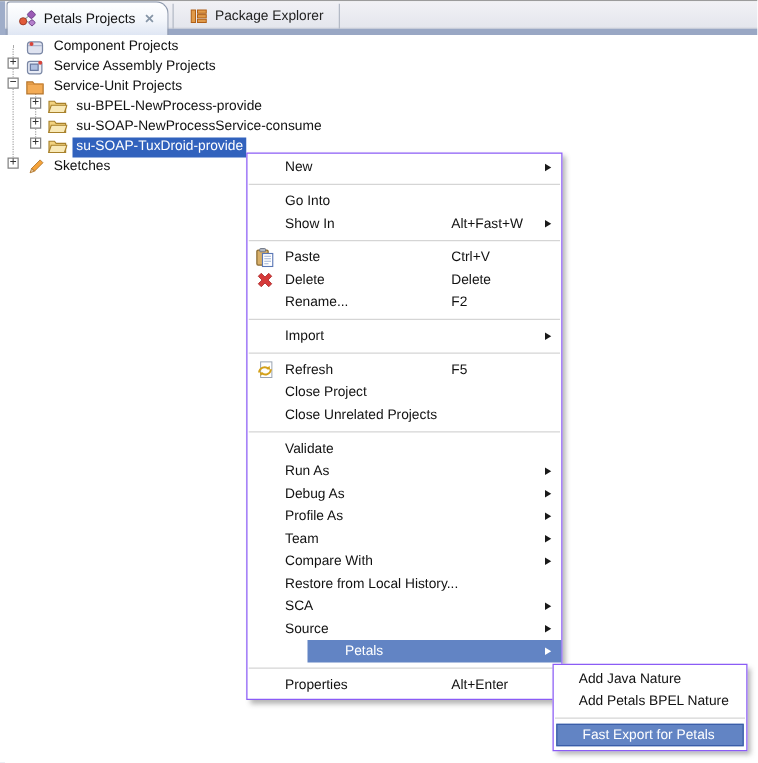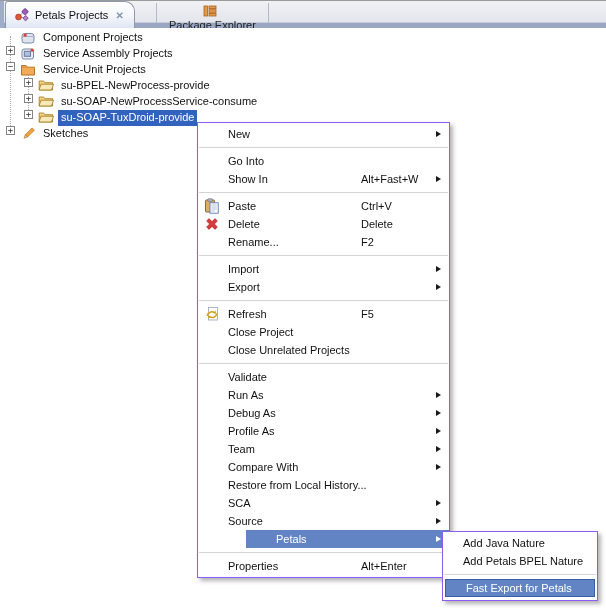--- a/index.html
+++ b/index.html
@@ -13,22 +13,22 @@
   .tabstrip { position:absolute; left:4px; top:1px; width:602px; height:22px;
               background:linear-gradient(180deg,#f1f1f5,#e4e6ed); border-bottom:1px solid #c9ccd6; }
   .tabband  { position:absolute; left:0; top:23px; width:606px; height:5px; background:#99a7c4; }
 
   .tab { position:absolute; display:flex; align-items:center; font-size:11px; white-space:nowrap; }
   .tab .ticn { width:16px; height:16px; margin-right:5px; flex:0 0 16px; }
   .tab-active { left:5px; top:1px; height:27px; width:130px; padding:0 6px 0 8px;
                 background:linear-gradient(180deg,#ffffff 0%,#f3f6fb 55%,#dfe6f3 100%);
                 border:1px solid #8e99ad; border-bottom:none; border-radius:3px 10px 0 0; z-index:3; }
   .tab-active .close { margin-left:7px; font-size:10px; font-weight:bold; color:#8695a6; cursor:default; }
-  .tab-inactive { left:156px; top:3px; height:20px; padding:0 12px;
-                  border-left:1px solid #b4bac6; border-right:1px solid #b4bac6; color:#222;flex-direction:column; }
+  .tab-inactive { left:138px; top:3px; height:20px; padding:0 12px;
+                  border-left:1px solid #b4bac6; border-right:1px solid #b4bac6; color:#222; }
 
   
   .tree { position:absolute; left:0; top:28px; width:606px; height:582px; background:#fff; }
   .vline { position:absolute; width:0; border-left:1px dotted #a9a9a9; }
   .trow { position:absolute; left:6px; height:16px; display:flex; 
           font-size:11px; white-space:nowrap; }
   .trow.d1 { padding-left:18px; }
   .expander { width:9px; height:9px; margin-right:5px; border:1px solid #848484; background:#fff;
               font-size:9px; line-height:7px; text-align:center; color:#333; flex:0 0 9px;
               font-family:"DejaVu Sans Mono", monospace; }
@@ -200,24 +200,20 @@
     <div class="mi">
       <span class="lbl">Rename...</span>
       <span class="sc">F2</span>
     </div>
     <div class="sep"></div>
 
     <div class="mi">
       <span class="lbl">Import</span>
       <span class="arr"></span>
     </div>
-    <div class="mi">
-      <span class="lbl">Export</span>
-      <span class="arr"></span>
-    </div>
     <div class="sep"></div>
 
     <div class="mi">
       <svg class="mic" viewBox="0 0 16 16">
         <rect x="4.5" y="1.5" width="9" height="12.5" fill="#fff" stroke="#9aa4b2" stroke-width="0.8"></rect>
         <path d="M3.2 10a4.6 4.6 0 0 1 7.6-3" stroke="#d4a017" stroke-width="1.5" fill="none"></path>
         <path d="M11.6 4.6l.5 3.2-3.1-.7z" fill="#d4a017"></path>
         <path d="M12.8 7.4a4.6 4.6 0 0 1-7.6 3" stroke="#d4a017" stroke-width="1.5" fill="none"></path>
         <path d="M4.4 12.8l-.5-3.2 3.1.7z" fill="#d4a017"></path>
       </svg>

